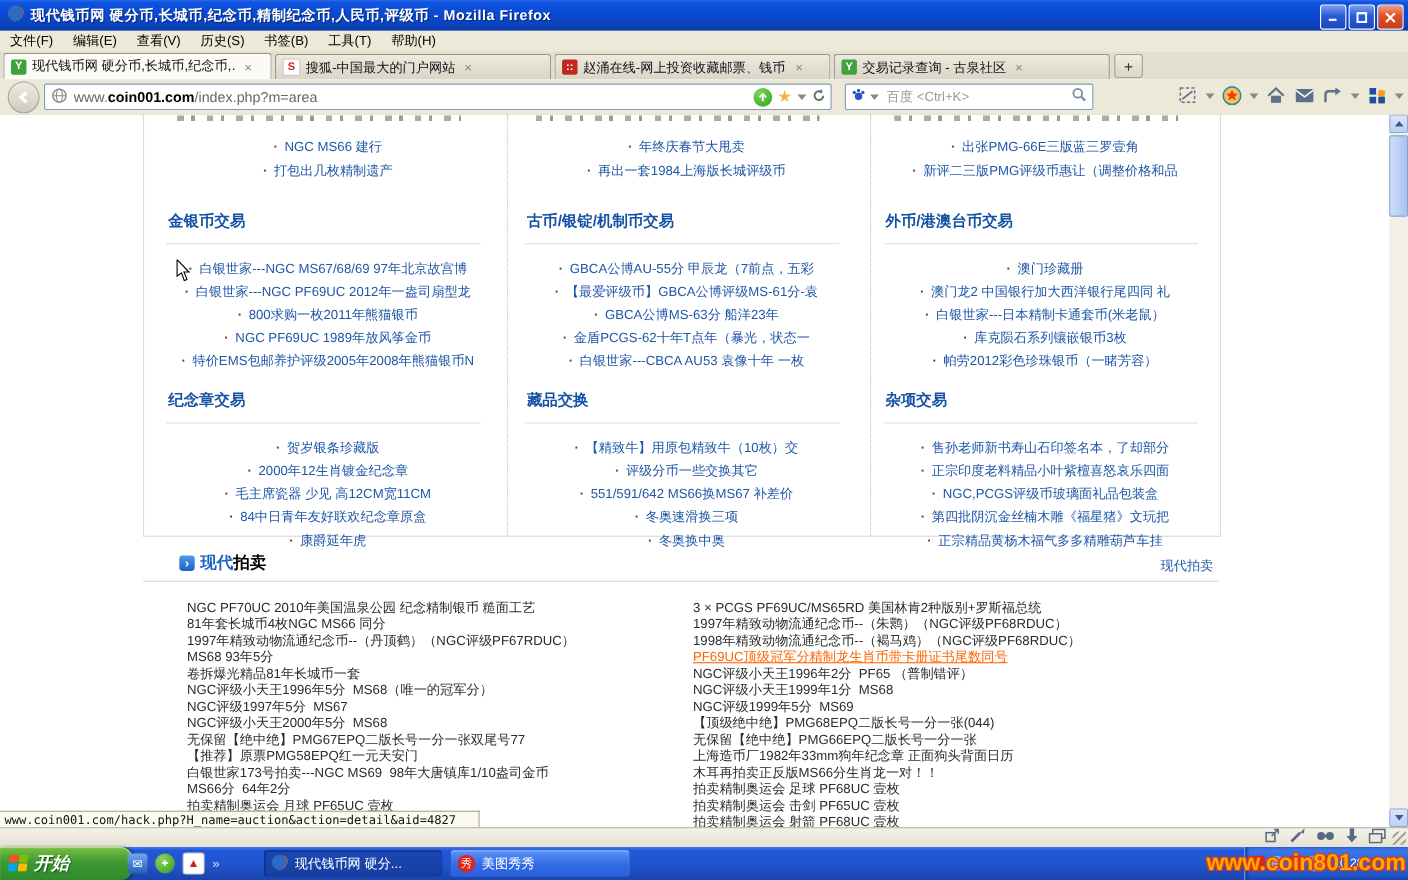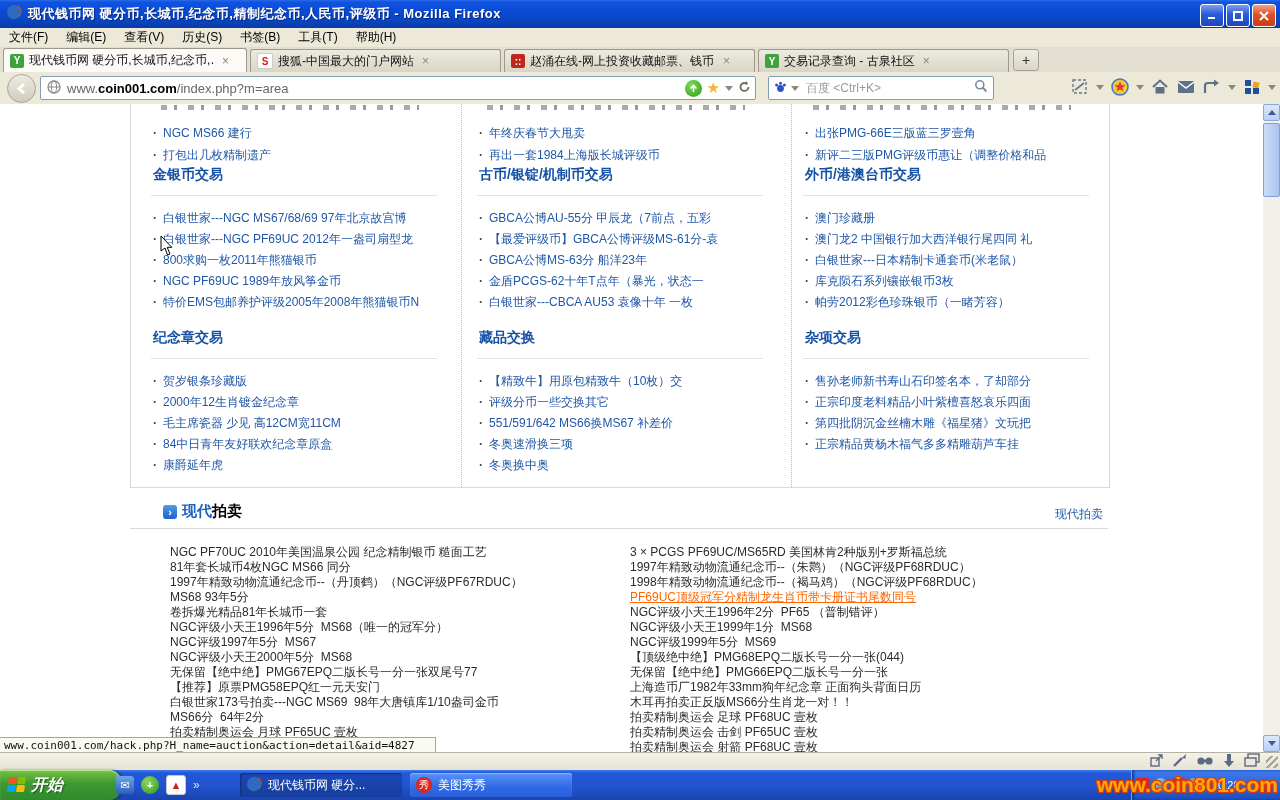--- a/index.html
+++ b/index.html
@@ -66,25 +66,25 @@
   .content{position:absolute;left:0;top:104px;width:1280px;height:648px;background:#fff;overflow:hidden;}
   .catbox{position:absolute;left:130px;top:-1px;width:978px;height:384px;
     border:1px solid #DADAD6;border-top:none;}
   .sep{position:absolute;top:0;bottom:0;border-left:1px dotted #BDBDB8;}
   .sep.s1{left:330px;} .sep.s2{left:660px;}
   .catrow{display:flex;}
   .catcell{width:326px;box-sizing:border-box;padding:0 14px 0 20px;}
   .clip-strip{height:5px;margin:2px 24px 5px 10px;
     background:repeating-linear-gradient(90deg,#555 0 6px,transparent 6px 13px,#333 13px 16px,transparent 16px 27px);
     opacity:.5;}
-  ul.catlist{list-style:none;margin:12px 0 0 0;padding:0;}
+  ul.catlist{list-style:none;margin:12px 0 0 0;padding:0;text-align:center;}
   ul.catlist li{font-size:12px;line-height:21px;color:#2057A7;white-space:nowrap;overflow:hidden;}
   ul.catlist li::before{content:"·";color:#444;font-weight:bold;margin:0 6px 0 2px;}
   ul.partial li{line-height:22px;}
-  .sectitle{margin:0 0 0 2px;font-size:14px;font-weight:bold;color:#1552A5;}
+  .sectitle{margin:26px 0 0 2px;font-size:14px;font-weight:bold;color:#1552A5;}
   .secline{height:1px;background:#E2E2DE;margin:11px 6px 4px 0;}
   
   .auc-header{position:absolute;left:130px;top:398px;width:978px;height:24px;}
   .auc-badge{position:absolute;left:33px;top:3px;width:14px;height:14px;border-radius:3px;
     background:linear-gradient(180deg,#4D9BE8,#1E62C8);color:#fff;font-size:11px;font-weight:bold;
     display:flex;align-items:center;justify-content:center;}
   .auc-title{position:absolute;left:52px;top:0;font-size:15px;font-weight:bold;color:#000;}
   .auc-title .accent{color:#1B62C4;}
   .auc-more{position:absolute;right:5px;top:4px;font-size:12px;color:#1F5BA9;}
   .auc-line{position:absolute;left:130px;top:424px;width:978px;height:1px;background:#D9D9D5;}
@@ -411,20 +411,21 @@
               <li>冬奥换中奥</li>
             </ul>
         </div>
         <div class="catcell">
           <div class="sectitle" style="margin-top:16px">杂项交易</div>
           <div class="secline"></div>
           <ul class="catlist">
 
           <li>售孙老师新书寿山石印签名本，了却部分</li>
               <li>正宗印度老料精品小叶紫檀喜怒哀乐四面</li>
+              <li>NGC,PCGS评级币玻璃面礼品包装盒</li>
               <li>第四批阴沉金丝楠木雕《福星猪》文玩把</li>
               <li>正宗精品黄杨木福气多多精雕葫芦车挂</li>
             </ul>
         </div>
       </div>
     </div>
 
     <div class="auc-header">
       <span class="auc-badge">›</span>
       <span class="auc-title"><span class="accent">现代</span><span>拍卖</span></span>

